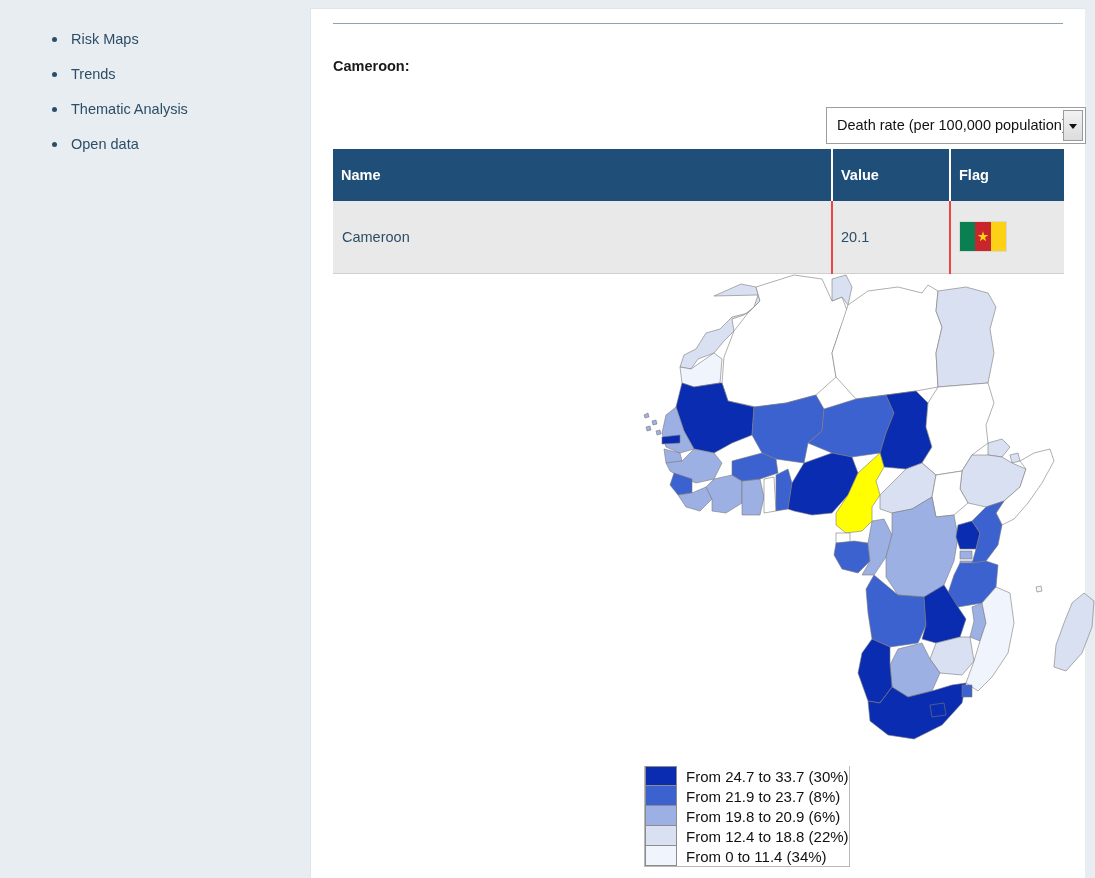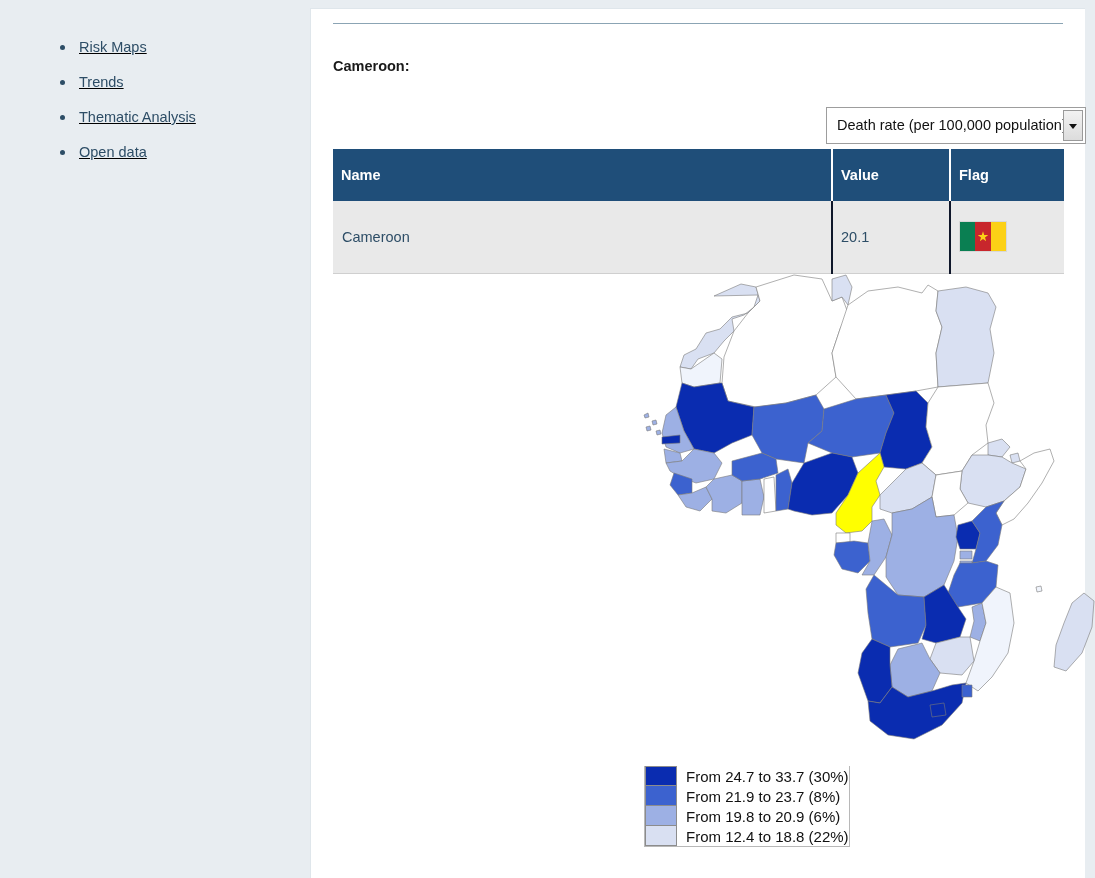--- a/index.html
+++ b/index.html
@@ -13,21 +13,21 @@
   .page { position: relative; width: 1095px; height: 878px; }
 
   
   .sidebar {
     position: absolute; left: 0; top: 0;
     width: 310px; height: 878px;
     background: #e8edf1;
   }
   .nav-list {
     list-style: none;
-    margin: 12px; padding: 18px 0 0 0; text-decoration: underline;
+    margin: 4px; padding: 18px 0 0 0;
   }
   .nav-item {
     position: relative;
     padding: 0 0 0 67px;
     height: 35px;
     line-height: 35px;
     color: #2d4d66;
     font-size: 14.5px;
     cursor: pointer;
   }
@@ -133,21 +133,21 @@
     border-right: 2px solid #ffffff;
   }
   .data-table th:last-child { border-right: none; }
   .data-table td {
     background: #e9e9e9;
     color: #2d4d66;
     font-size: 14.5px;
     padding: 8px;
     height: 72px;
     vertical-align: middle;
-    border-right: 2px solid #0f172a;
+    border-right: 2px solid #ef4444;
     border-bottom: 1px solid #cfcfcf;
   }
   .data-table td:last-child { border-right: none; }
   .col-name  { width: 499px; }
   .col-value { width: 118px; }
   .col-flag  { width: 114px; }
   .cell-name { padding-left: 9px !important; }
 
   .flag {
     display: block;
@@ -386,16 +386,20 @@
         <span class="legend-text">From 21.9 to 23.7 (8%)</span>
       </div>
       <div class="legend-row">
         <span class="legend-swatch" style="background: rgb(157, 176, 228);"></span>
         <span class="legend-text">From 19.8 to 20.9 (6%)</span>
       </div>
       <div class="legend-row">
         <span class="legend-swatch" style="background: rgb(217, 224, 242);"></span>
         <span class="legend-text">From 12.4 to 18.8 (22%)</span>
       </div>
+      <div class="legend-row">
+        <span class="legend-swatch" style="background: rgb(240, 244, 252);"></span>
+        <span class="legend-text">From 0 to 11.4 (34%)</span>
+      </div>
     </div>
 
   </div>
 </div>
 
 </body></html>

